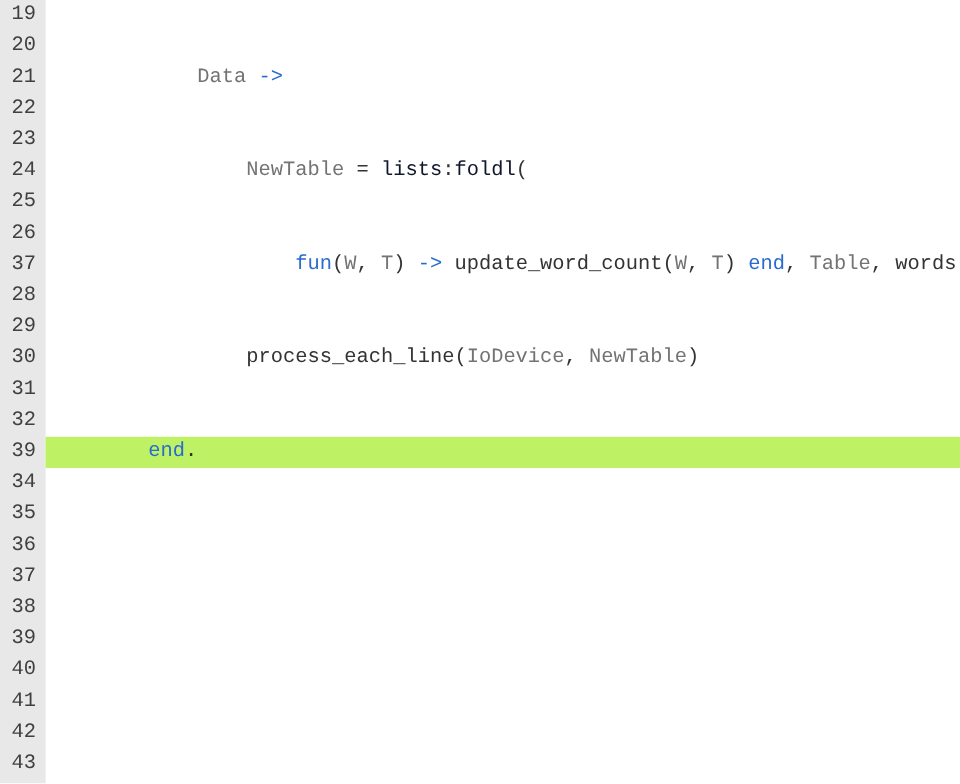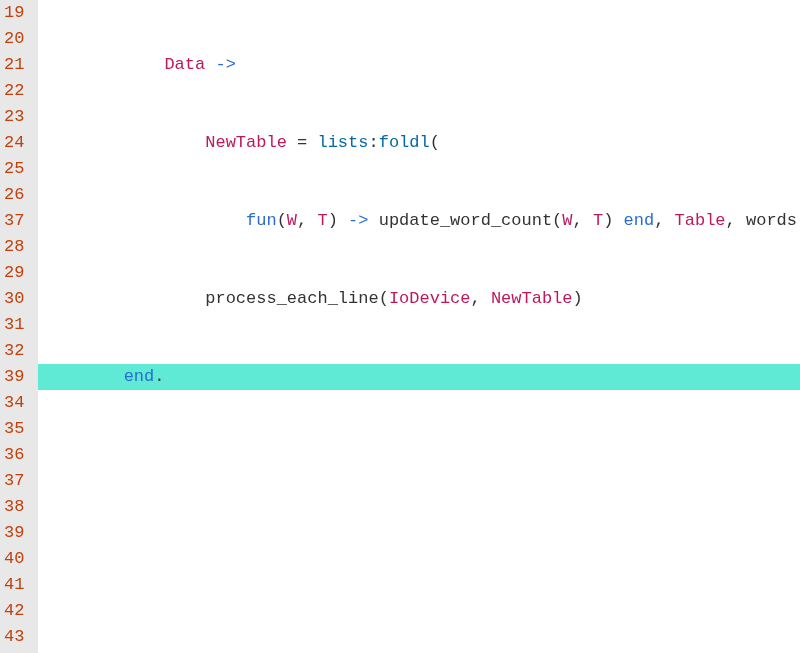--- a/index.html
+++ b/index.html
@@ -15,51 +15,51 @@
       overflow: hidden;
       width: 800px;
       height: 653px;
     }
     .editor {
       display: flex;
       height: 100%;
     }
     .gutter {
       background: #e8e8e8;
-      color: #c2410c;
-      text-align: left;
+      color: #404040;
+      text-align: right;
       padding: 0 8px 0 4px;
       user-select: none;
       flex-shrink: 0;
       min-width: 38px;
     }
     .gutter .ln {
       height: 26px;
     }
     .code {
       flex: 1;
       position: relative;
       white-space: pre;
       color: #333;
     }
     .line {
       height: 26px;
       padding-left: 4px;
     }
     .line.hl {
-      background: #5eead4;
+      background: #bef264;
     }
     .kw {
       color: #2a6bd1;
     }
     .var {
-      color: #be185d;
+      color: #737373;
     }
     .mod {
-      color: #0369a1;
+      color: #0f172a;
     }
   </style>
 </head>
 <body>
 
 <div class="editor">
   <div class="gutter">
     <div class="ln">19</div>
     <div class="ln">20</div>
     <div class="ln">21</div>

